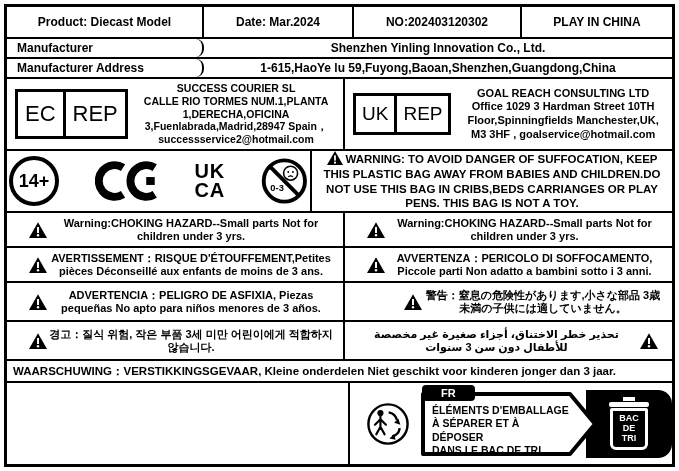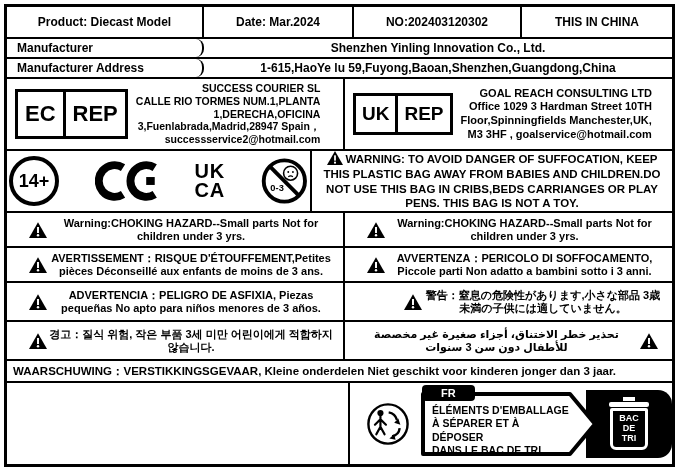--- a/index.html
+++ b/index.html
@@ -10,28 +10,28 @@
   .cell{box-sizing:border-box;display:flex;align-items:center;justify-content:center;
         border-right:2px solid #000;font-weight:bold;font-size:12px;overflow:hidden;}
   .cell:last-child{border-right:none;}
   .cell.left{justify-content:flex-start;padding-left:10px;border-radius:8px;}
 
   .r-head{height:32px;grid-template-columns:197px 150px 168px 1fr;}
   .r-mfr{height:20px;grid-template-columns:197px 1fr;}
 
   .r-rep{height:72px;grid-template-columns:338px 1fr;}
   .rep-cell{justify-content:flex-start;padding:4px 4px 4px 8px;}
-  .rep-badge{display:flex;border:3px solid #000;font-weight:bold;flex:none;}
+  .rep-badge{display:flex;border:3px solid #000;font-weight:normal;flex:none;}
   .rep-badge span{display:flex;align-items:center;justify-content:center;}
   .rep-badge .bL{border-right:3px solid #000;}
   .ec-badge{font-size:22px;}
   .ec-badge span{padding:9px 7px;}
   .uk-badge{font-size:19px;}
   .uk-badge span{padding:7px 6px;}
-  .rep-text{margin-left:8px;font-size:10.5px;font-weight:600;line-height:1.22;white-space:nowrap;text-align:right;}
+  .rep-text{margin-left:16px;font-size:10.5px;font-weight:600;line-height:1.22;white-space:nowrap;text-align:center;}
   .uk-text{font-size:11px;font-weight:bold;line-height:1.25;}
 
   .r-marks{height:62px;grid-template-columns:305px 1fr;}
   .marks-cell{display:flex;align-items:center;justify-content:space-evenly;padding:0 2px;gap:36px;}
   .age-badge{width:50px;height:50px;border:4px solid #000;border-radius:50%;display:flex;align-items:center;
              justify-content:center;font-weight:bold;font-size:18px;box-sizing:border-box;flex:none;}
   .ukca{font-weight:800;font-size:20px;line-height:.95;text-align:center;letter-spacing:1px;}
   .suffocation-cell{padding:2px 6px;}
   .suff-inner{text-align:center;font-weight:bold;font-size:11.5px;line-height:1.28;}
   .suff-inner svg{vertical-align:-2px;margin-right:3px;}
@@ -67,21 +67,21 @@
 </head>
 <body>
 
 <div class="sheet">
   <div class="frame">
 
     <div class="row r-head">
       <div class="cell">Product: Diecast Model</div>
       <div class="cell">Date: Mar.2024</div>
       <div class="cell">NO:202403120302</div>
-      <div class="cell">THIS IN CHINA</div>
+      <div class="cell">PLAY IN CHINA</div>
     </div>
 
     <div class="row r-mfr">
       <div class="cell left">Manufacturer</div>
       <div class="cell">Shenzhen Yinling Innovation Co., Ltd.</div>
     </div>
 
     <div class="row r-mfr">
       <div class="cell left">Manufacturer Address</div>
       <div class="cell">1-615,HaoYe lu 59,Fuyong,Baoan,Shenzhen,Guangdong,China</div>

